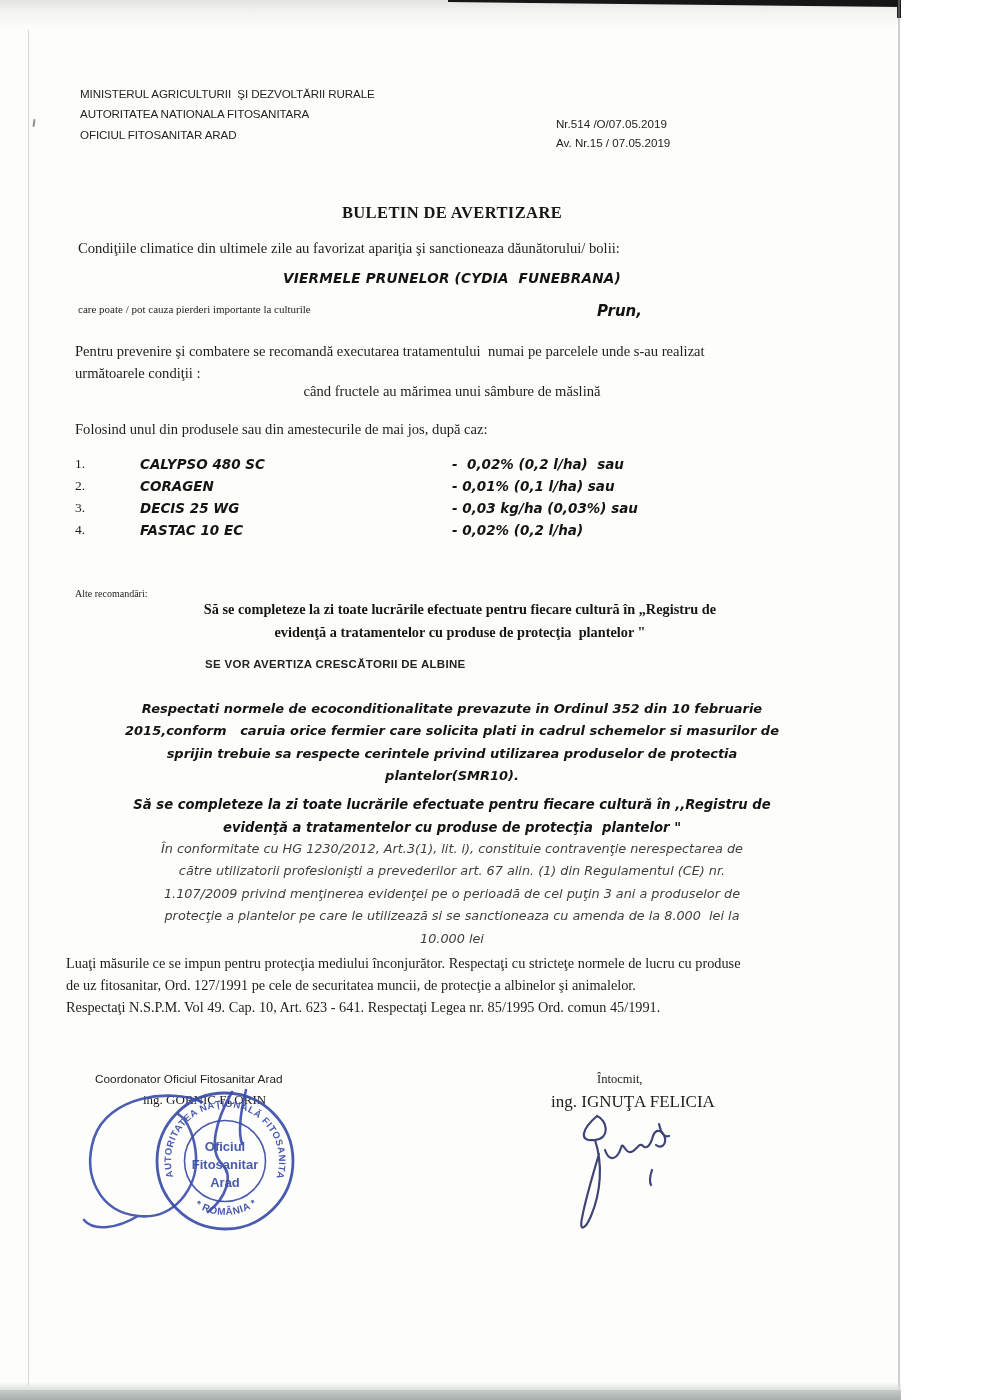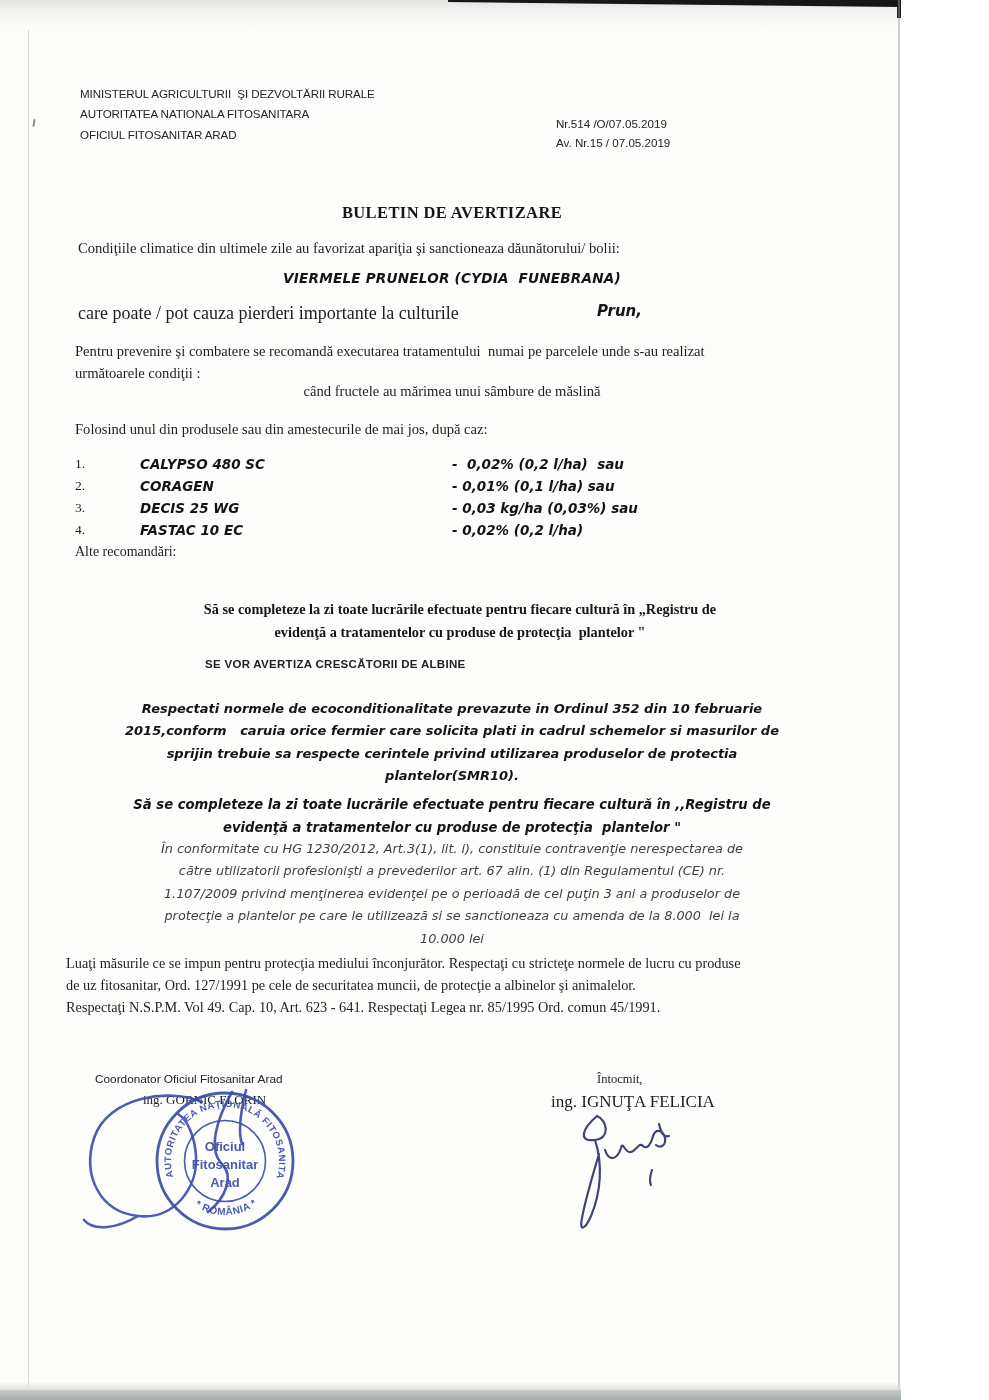--- a/index.html
+++ b/index.html
@@ -41,34 +41,34 @@
 
   
   .hdr-left  { top:84px; left:80px; font-size:11.6px; line-height:20.4px; letter-spacing:-0.1px; }
   .hdr-right { top:114px; left:556px; font-size:11.6px; line-height:19px; }
 
   .doc-title { top:203px; left:75px; width:754px; text-align:center;
                font-weight:bold; font-size:16.5px; letter-spacing:0.4px; color:#161616; }
 
   .p-intro   { top:240px; left:78px; font-size:14.6px; }
   .pest-line { top:262px; left:75px; width:754px; text-align:center; font-size:13.6px; letter-spacing:0.2px;margin-top:8px; }
-  .loss-line { top:303px; left:78px; font-size:18px; }
+  .loss-line { top:303px; left:78px; font-size:11px; }
   .crop-name { top:302px; left:597px; font-size:15px; }
 
   .prevention{ top:341px; left:75px; width:800px; font-size:14.6px; line-height:21.5px; }
   .condition { top:383px; left:75px; width:754px; text-align:center; font-size:14.6px; }
   .prod-intro{ top:421px; left:75px; font-size:14.6px; }
 
   .prod-list { top:453px; left:0; width:989px; }
   .prod-row  { display:flex; padding-left:75px; height:22px; line-height:22px; }
   .prod-num  { width:65px; font-family:"Liberation Serif", serif; font-size:13.5px; color:#1d1d1d; }
   .prod-name { width:312px; font-size:13.5px; }
   .prod-dose { font-size:13.5px; }
 
-  .alte      { top:544px; left:75px; font-size:14px; }
+  .alte      { top:588px; left:75px; font-size:10px; }
   .registry1 { top:598px; left:75px; width:770px; text-align:center; font-weight:bold;
                font-size:14.3px; line-height:23px; color:#151515; }
   .bee-warn  { top:658px; left:205px; font-weight:bold; font-size:11.5px; letter-spacing:0.3px; }
 
   .eco       { top:698px; left:75px; width:754px; text-align:center; font-size:13px; line-height:22.4px; }
   .registry2 { top:793px; left:75px; width:754px; text-align:center; font-size:13.2px; line-height:23px; }
   .legal     { top:838px; left:75px; width:754px; text-align:center; font-size:12.8px; line-height:22.4px; }
 
   .safety    { top:952px; left:66px; width:866px; font-size:14.3px; line-height:22px; }
 

